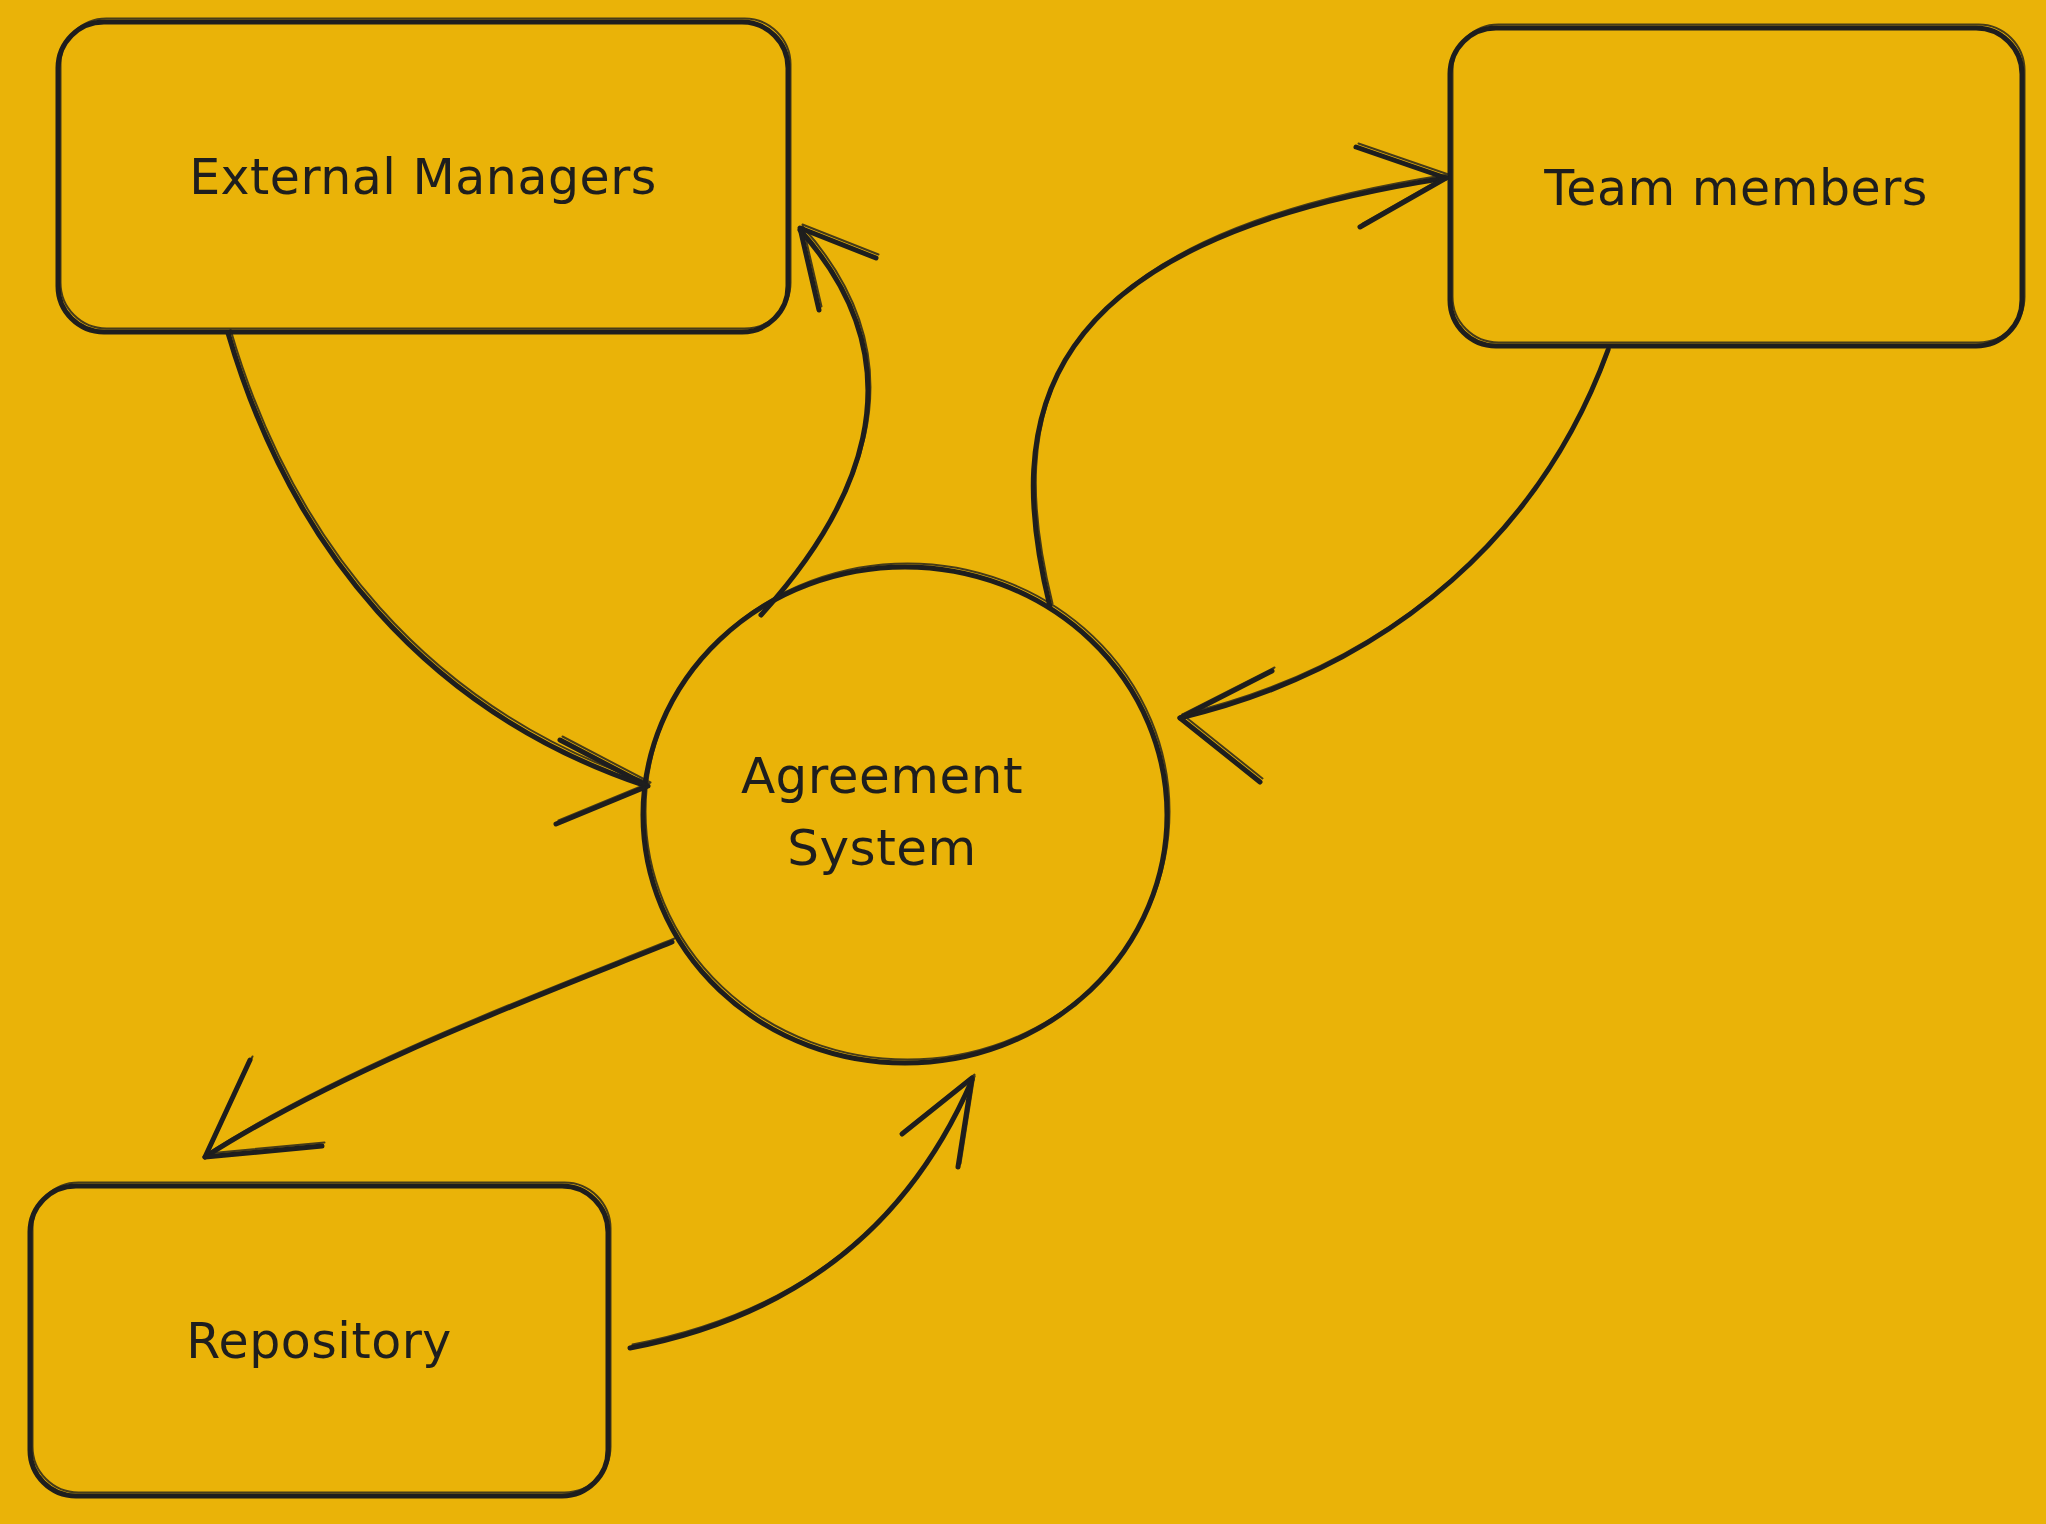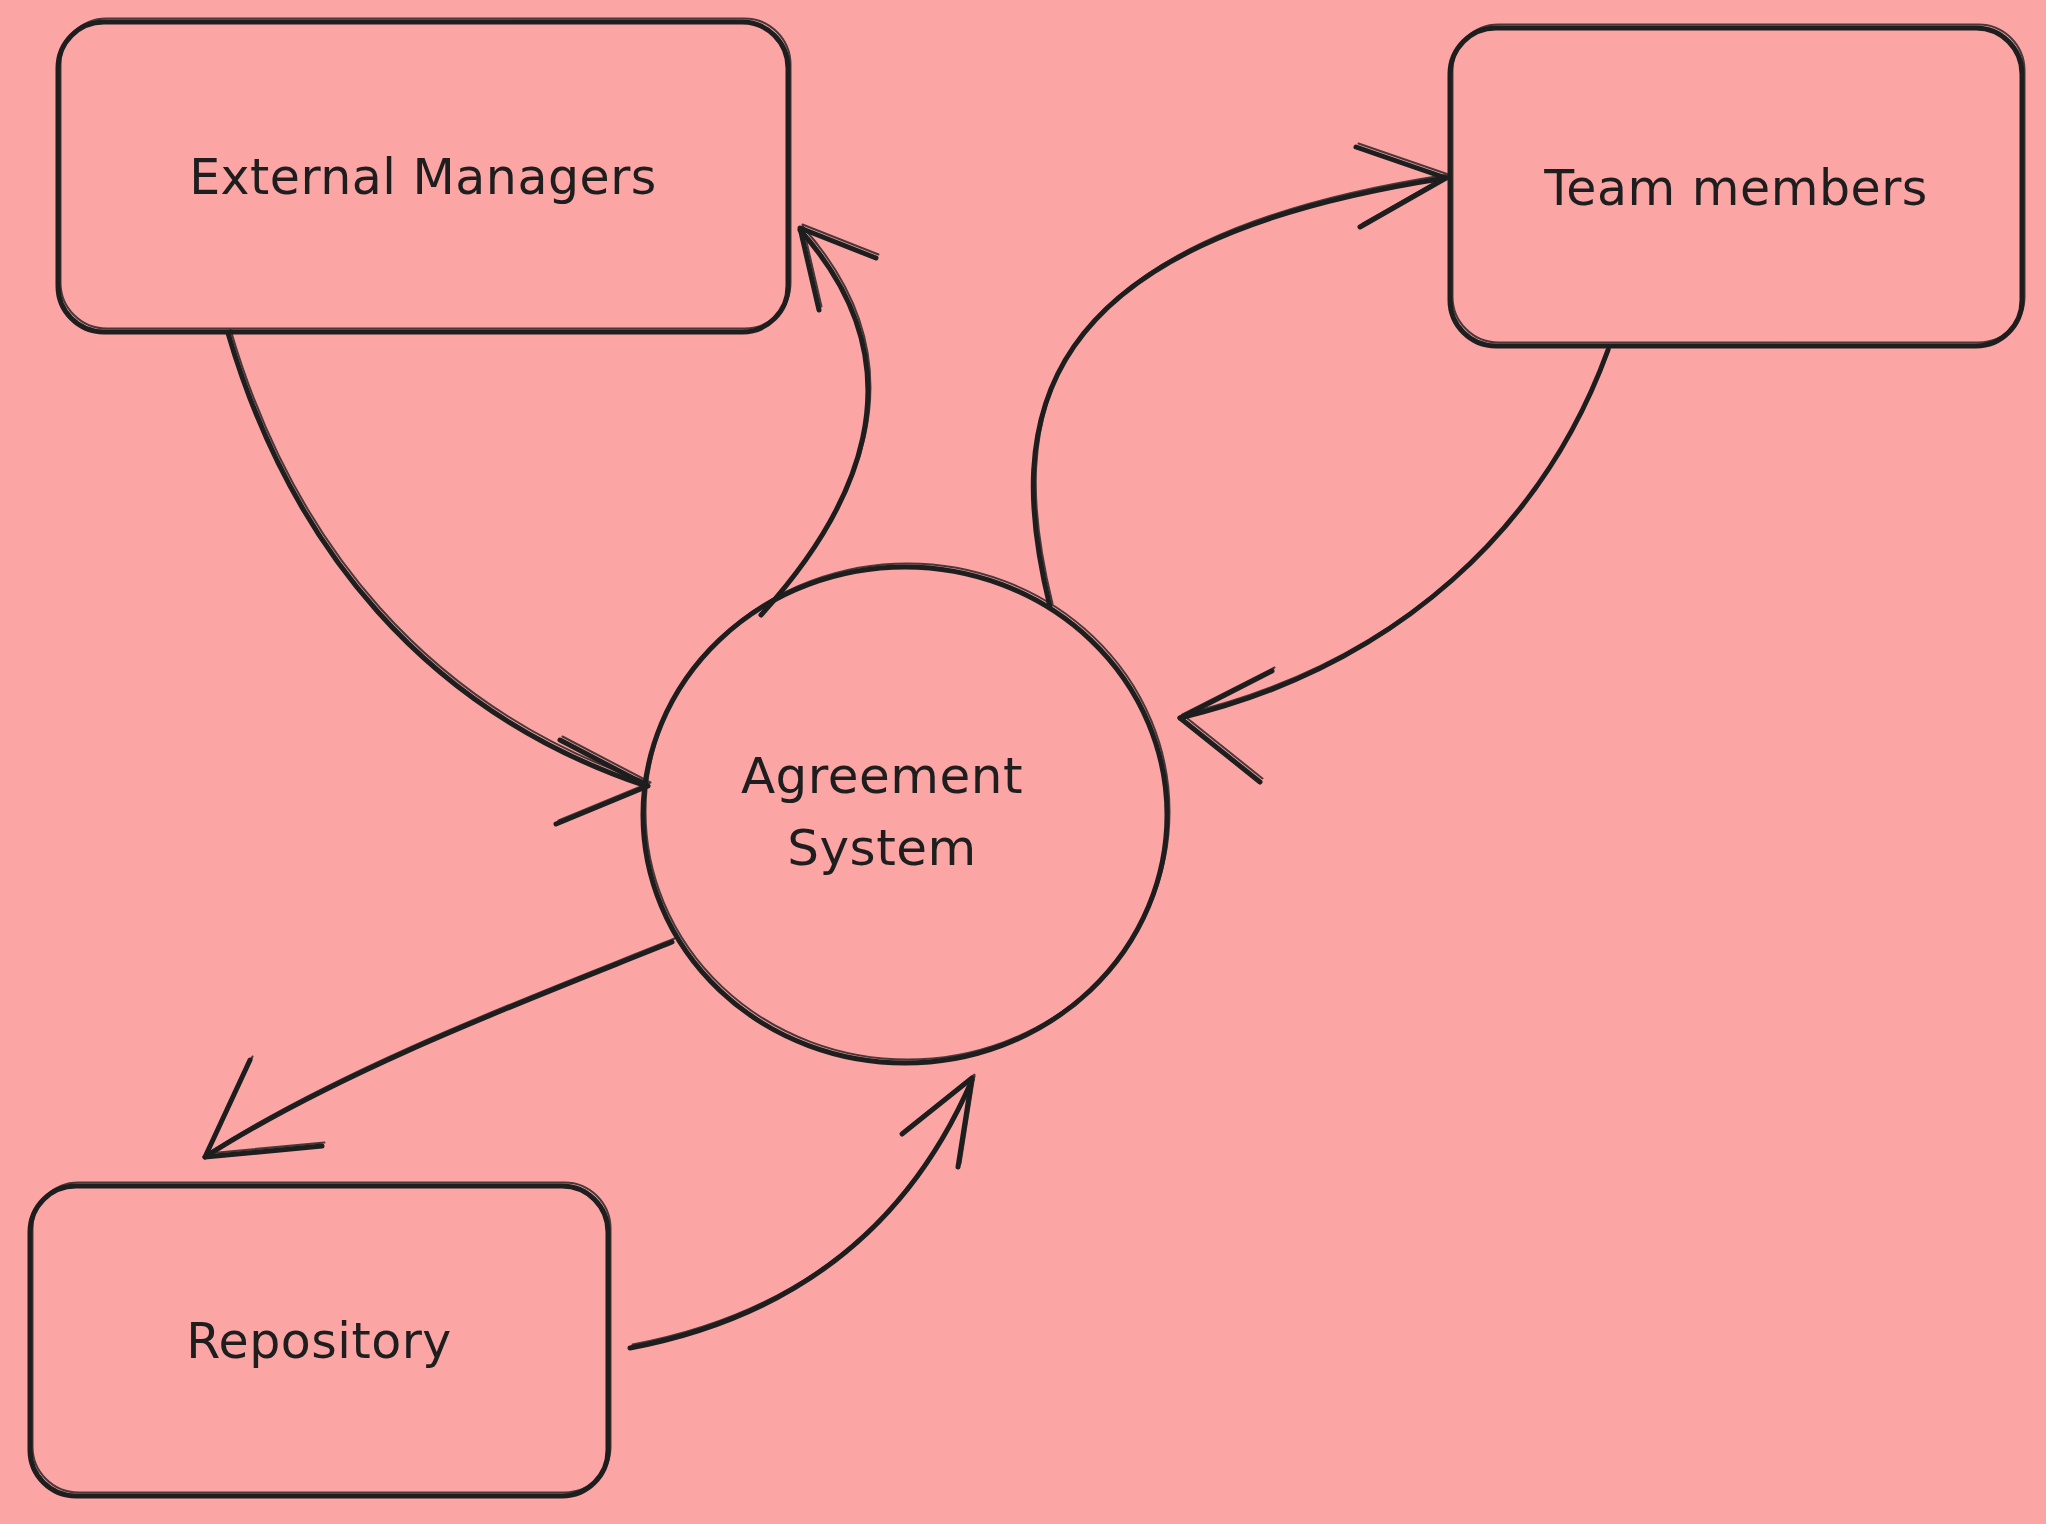--- a/index.html
+++ b/index.html
@@ -1,20 +1,20 @@
 <!DOCTYPE html>
 <html><head>
 <meta charset="utf-8">
 <style>
   html, body { margin: 0; padding: 0; background: #ffffff; }
   .stage {
     position: relative;
     width: 2046px;
     height: 1524px;
-    background: #fca5a5;
+    background: #eab308;
     overflow: hidden;
     font-family: "DejaVu Sans", sans-serif;
   }
   .stage svg { display: block; width: 100%; height: 100%; }
   .sketch {
     stroke: #1e1e1e;
     fill: none;
     stroke-linecap: round;
     stroke-linejoin: round;
   }

